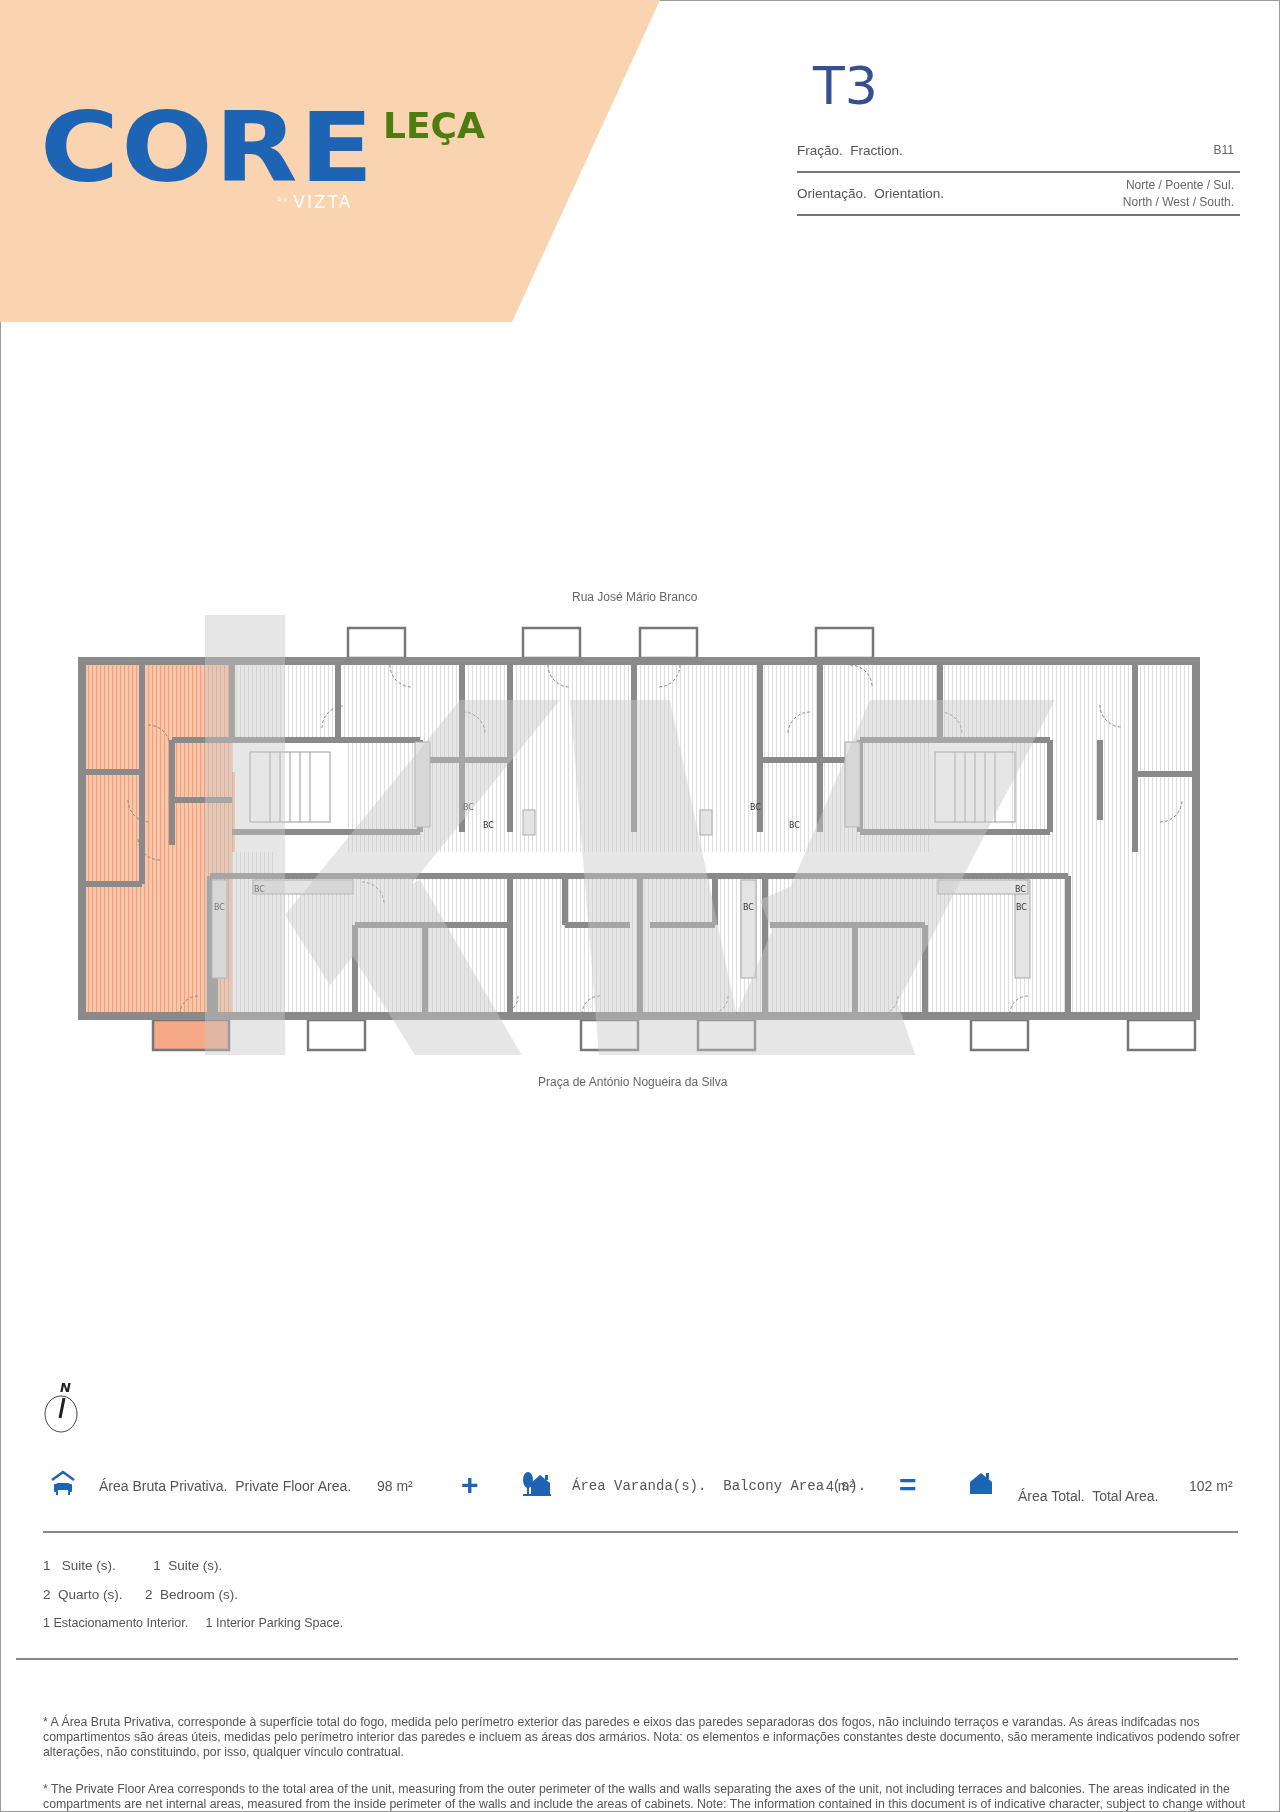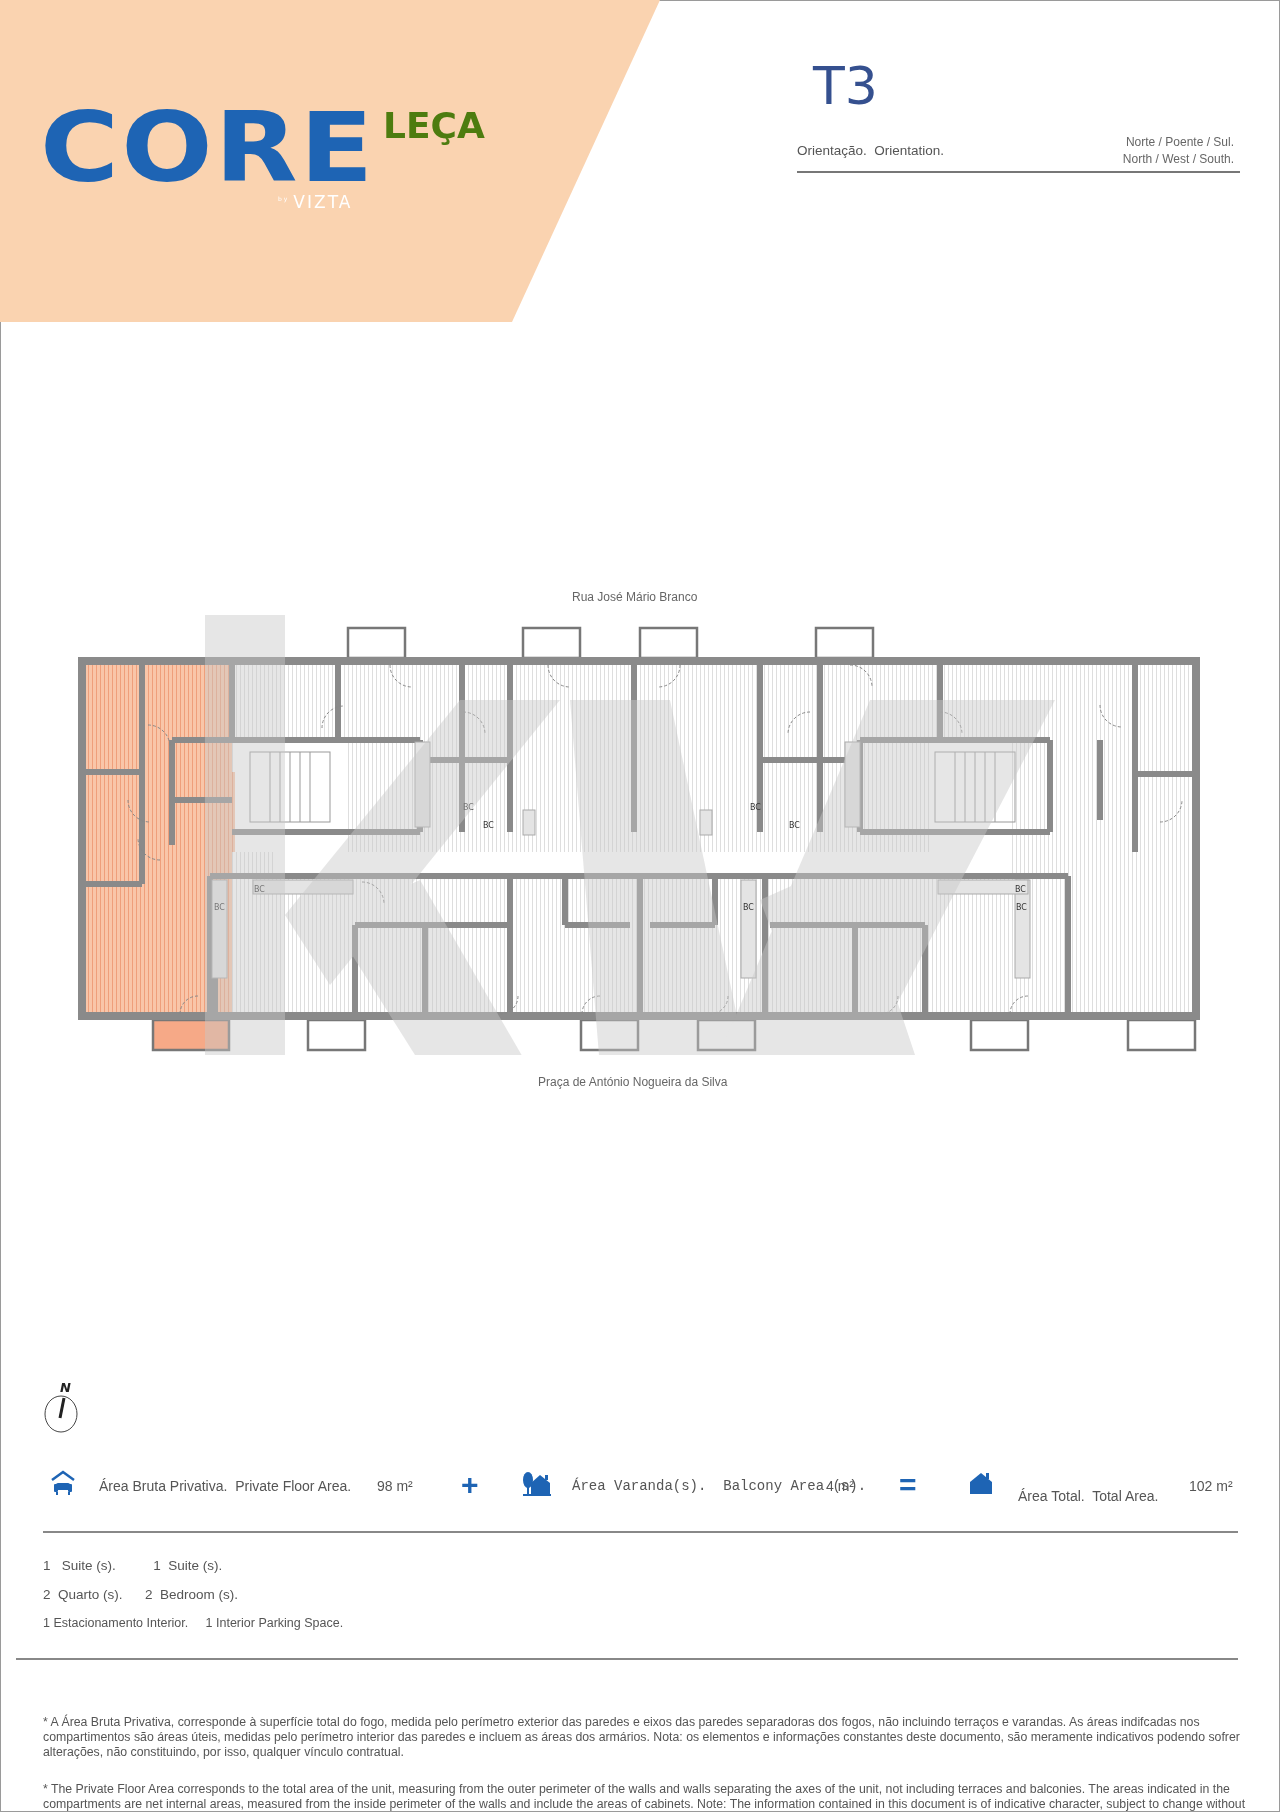--- a/index.html
+++ b/index.html
@@ -58,20 +58,24 @@
   </svg>
   <div class="logo">
     <div class="logo-core">CORE</div>
     <div class="logo-leca">LEÇA</div>
     <div class="logo-vizta"><small>by</small><span>VIZTA</span></div>
   </div>
 </div>
 
 <div class="unit">
   <div class="unit-type">T3</div>
+  <div class="info-row r2">
+    <span class="lbl">Fração.  Fraction.</span>
+    <span class="val">B11</span>
+  </div>
   <div class="info-row r3">
     <span class="lbl">Orientação.  Orientation.</span>
     <span class="val">
       <div>Norte / Poente / Sul.</div>
       <div>North / West / South.</div>
     </span>
   </div>
 </div>
 
 <div class="street" style="left:572px; top:590px;">Rua José Mário Branco</div>

